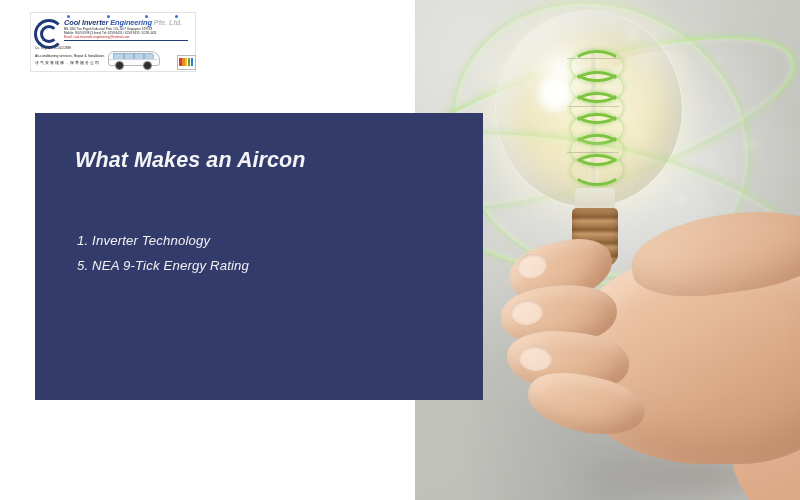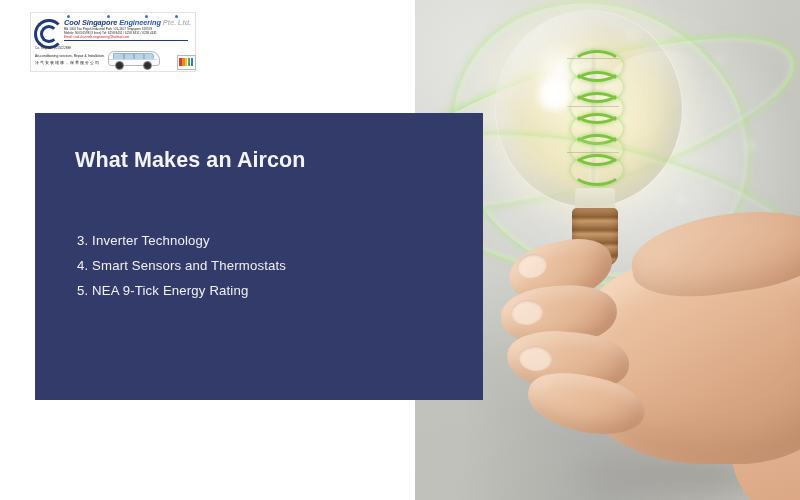--- a/index.html
+++ b/index.html
@@ -95,21 +95,21 @@
         box-shadow:inset 0 1px 3px rgba(170,120,92,.4);}
   .n1{left:16px;top:40px;width:30px;height:24px;transform:rotate(-16deg);}
   .n2{left:10px;top:86px;width:32px;height:25px;transform:rotate(-6deg);}
   .n3{left:18px;top:132px;width:33px;height:25px;transform:rotate(4deg);}
   .wrist{position:absolute;left:230px;top:120px;width:180px;height:190px;border-radius:40% 10% 0 40%;
         background:linear-gradient(160deg,#e9bd9d,#d7a17e);}
   .hand-shadow{position:absolute;left:60px;top:226px;width:300px;height:70px;border-radius:50%;
         background:radial-gradient(ellipse,rgba(120,110,105,.30),rgba(0,0,0,0) 70%);filter:blur(6px);}
 
   
-  .panel{position:absolute;left:35px;top:113px;width:448px;height:287px;background:#333b6b;}
+  .panel{position:absolute;left:35px;top:113px;width:448px;height:287px;background:#333b6b;font-style:italic;}
   .panel-title{position:absolute;left:40px;top:32px;width:370px;
         font-size:21.5px;font-weight:700;line-height:31px;color:#f4f4f6;letter-spacing:.1px;}
   .panel-list{position:absolute;left:42px;top:115px;width:390px;
         list-style:none;margin:0;padding:0;}
   .panel-list li{font-size:13.2px;line-height:25.2px;color:#f1f1f4;letter-spacing:.15px;}
 
   
   .letterhead{position:absolute;left:30px;top:12px;width:164px;height:58px;
         background:#ffffff;border:1px solid #e2e2e2;}
   .lh-mark{position:absolute;left:3px;top:6px;width:26px;height:26px;}
@@ -210,42 +210,41 @@
       <div class="nail n2"></div>
       <div class="nail n3"></div>
     </div>
   </div>
 
   <div class="panel">
     <div class="panel-title">
       <div>What Makes an Aircon</div>
     </div>
     <ul class="panel-list">
-      <li>3. Inverter Technology</li>
-      <li>4. Smart Sensors and Thermostats</li>
+      <li>1. Inverter Technology</li>
       <li>5. NEA 9-Tick Energy Rating</li>
     </ul>
   </div>
 
   <div class="letterhead">
 
     <div class="lh-dots">
       <span style="left:0px;"></span>
         <span style="left:40px;"></span>
         <span style="left:78px;"></span>
         <span style="left:108px;"></span>
     </div>
 
     <div class="lh-mark">
       <div class="o"></div>
         <div class="i"></div>
     </div>
 
     <div class="lh-name">
-      <span>Cool Singapore</span>
+      <span>Cool Inverter</span>
       <span class="eng">Engineering</span>
       <span class="ptd">Pte. Ltd.</span>
     </div>
 
     <div class="lh-addr">
       <div>Blk 1050 Toa Payoh Industrial Park #01-1407 Singapore 319578</div>
       <div>Mobile: 9003 6598    (3 lines) Tel: 6258 8431 / 6258 8431 / 6258 4431</div>
       <div class="em">Email: cool.channels.engineering@hotmail.com</div>
     </div>
 

